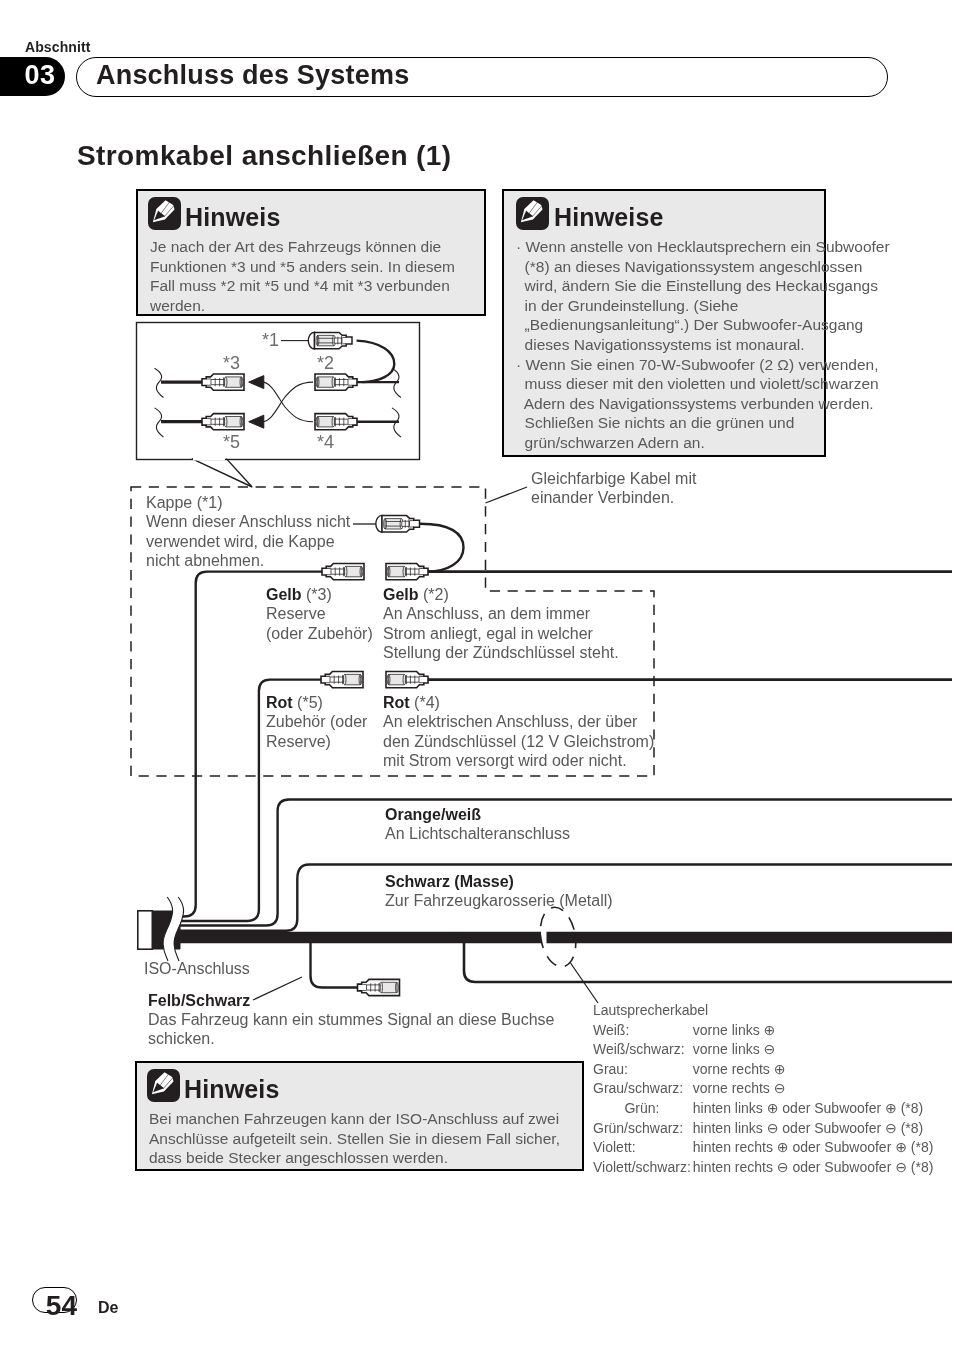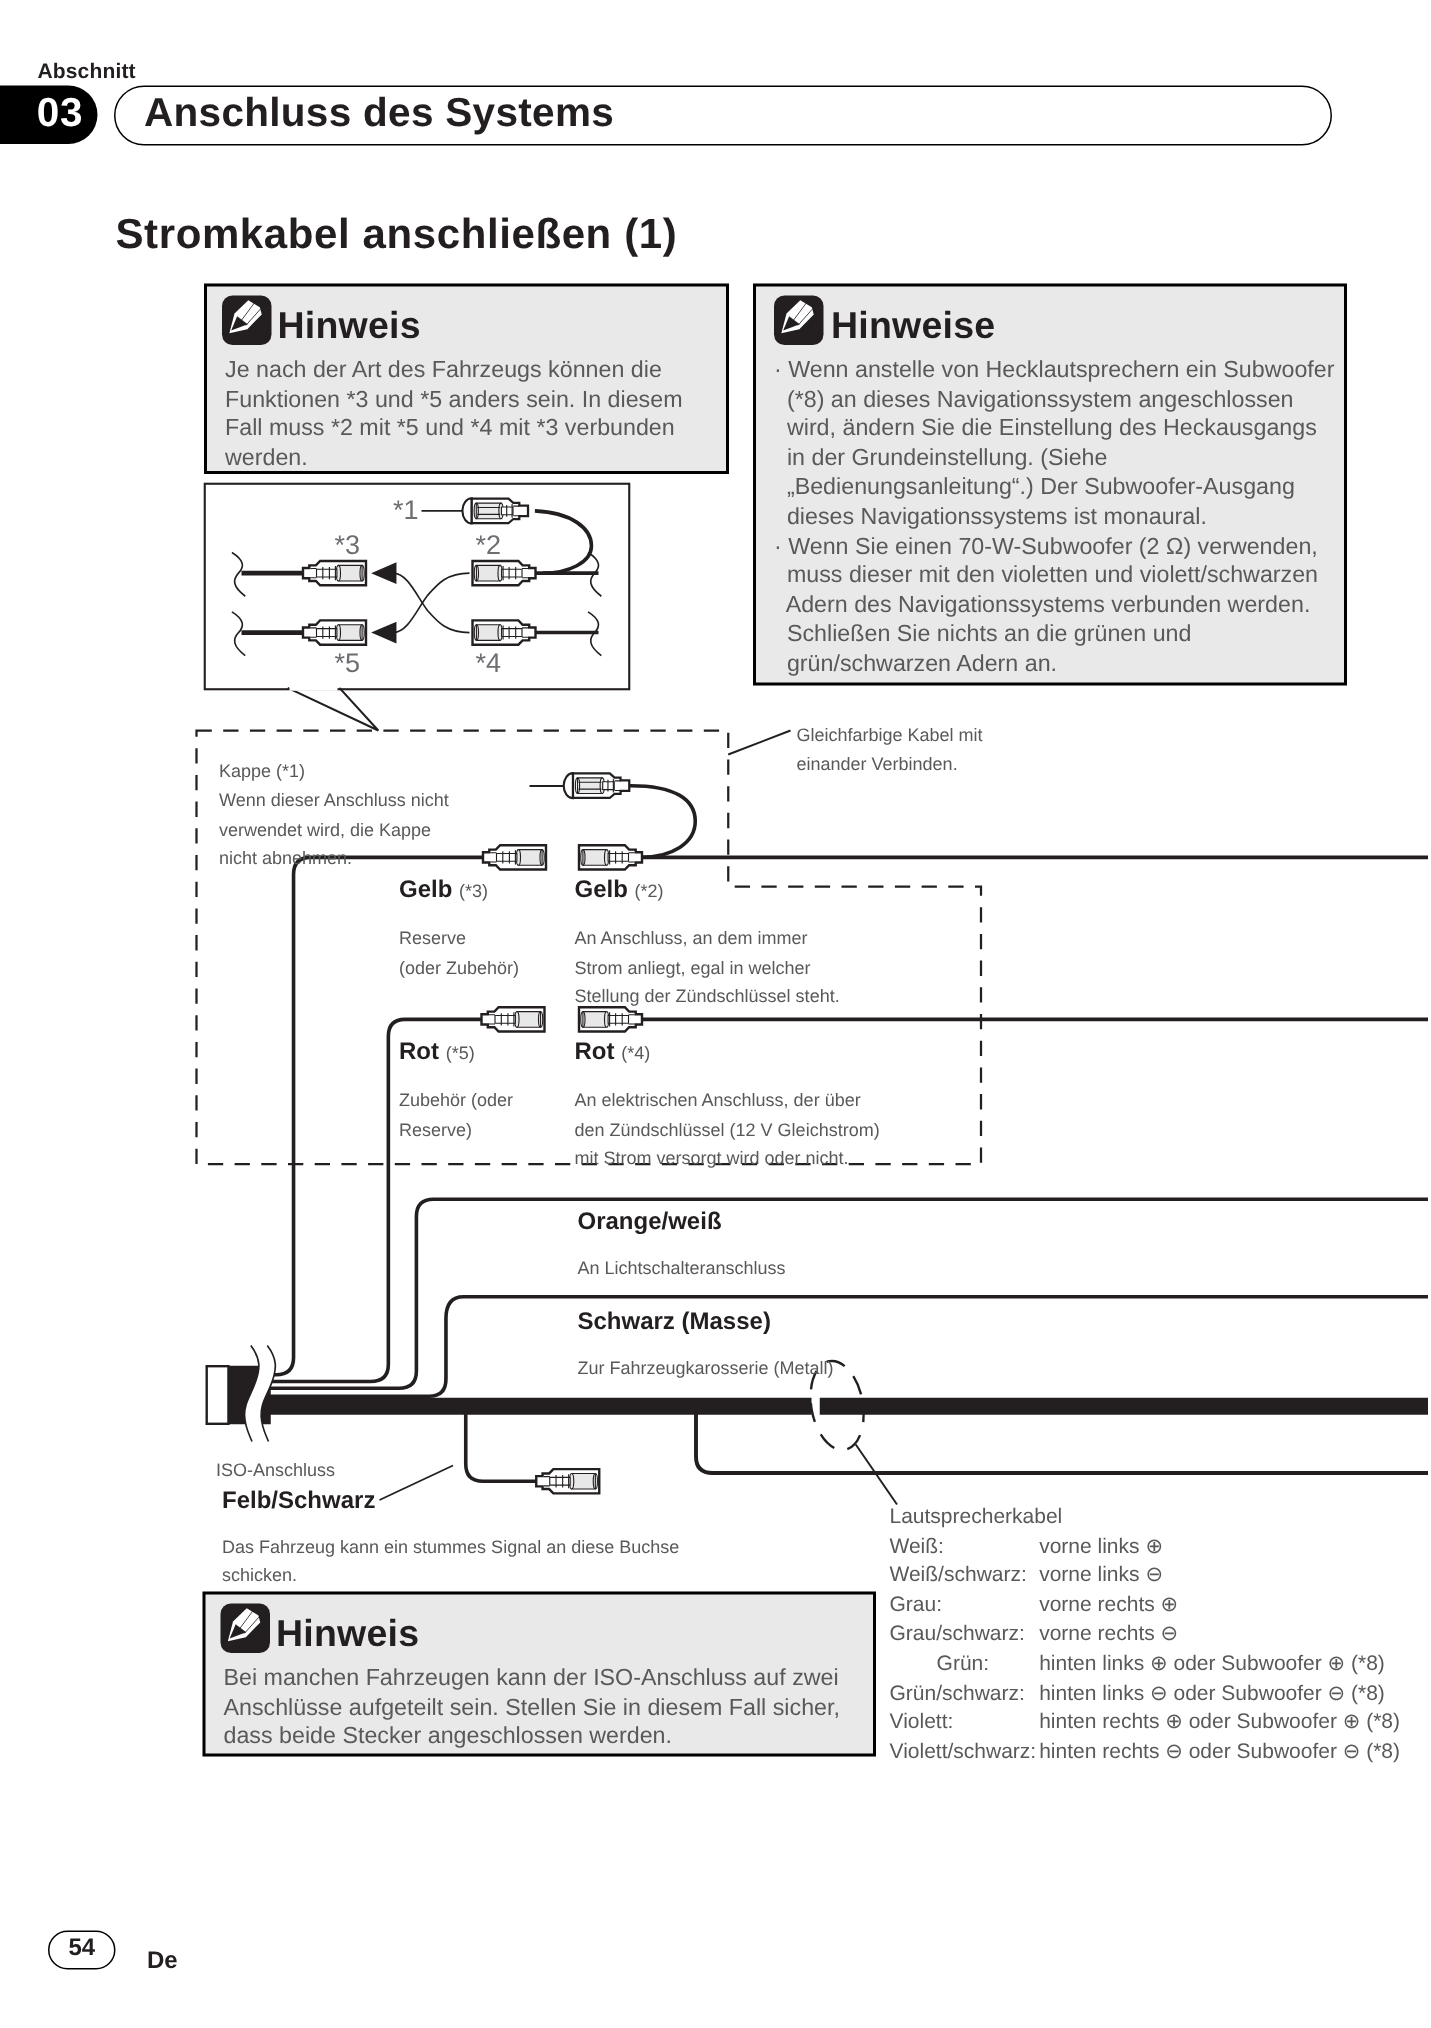--- a/index.html
+++ b/index.html
@@ -21,25 +21,25 @@
 
   
   .note{background:#e9e9e9;border:2.2px solid #000;box-sizing:border-box;}
   .note-title{font-size:25px;font-weight:bold;color:#231f20;letter-spacing:0.15px;}
   .note-body{font-size:15.5px;color:#58595b;line-height:19.6px;}
   .pencil{width:33px;height:33px;background:#231f20;border-radius:7px;}
 
   
   #pg-pill{left:32px;top:1287px;width:45px;height:26px;border:1.6px solid #000;
            border-radius:13px;box-sizing:border-box;}
-  #pg-num{left:32px;top:1290px;width:45px;text-align:center;font-size:16px;font-weight:bold;}
+  #pg-num{left:32px;top:1290px;width:45px;text-align:right;font-size:28px;font-weight:bold;}
   #pg-lang{left:98px;top:1299px;font-size:16px;font-weight:bold;}
 
   
-  .dtxt{font-size:12px;color:#58595b;line-height:19.3px;margin-top:12px;}
+  .dtxt{font-size:16px;color:#58595b;line-height:19.3px;}
   .dbold{font-size:16px;font-weight:bold;color:#231f20;}
   .inset-lbl{font-size:20px;color:#6d6e71;}
   svg{display:block;}
 </style>
 </head>
 <body>
 
 <div class="abs" id="sec-label">Abschnitt</div>
 <div class="abs" id="sec-badge"></div>
 <div class="abs" id="sec-num">03</div>
@@ -301,21 +301,21 @@
   </div>
   <div class="abs note-title" style="left:47px;top:12px;">Hinweis</div>
   <div class="abs note-body" style="left:12px;top:46px;width:330px;">
       <div style="white-space: pre;">Je nach der Art des Fahrzeugs können die</div>
       <div style="white-space: pre;">Funktionen *3 und *5 anders sein. In diesem</div>
       <div style="white-space: pre;">Fall muss *2 mit *5 und *4 mit *3 verbunden</div>
       <div style="white-space: pre;">werden.</div>
     </div>
 </div>
 
-<div class="abs note" style="left:502px;top:189px;width:396px;height:268px;">
+<div class="abs note" style="left:502px;top:189px;width:324px;height:268px;">
   <div class="abs pencil" style="left:12px;top:6px;">
     <svg width="33" height="33" viewBox="-1.3 -1.3 35.6 35.6" aria-hidden="true">
       <path d="M17.6 2.2 L25.9 7.2 L27.3 12.3 L16.9 22.9 L4.0 25.9 L7.7 11.6 Z" fill="#ffffff"></path>
       <path d="M9.6 13.6 L17.2 19.4 L5.3 23.9 Z" fill="#231f20"></path>
       <path d="M22.0 4.0 L12.5 16.8" stroke="#231f20" stroke-width="0.6" fill="none"></path>
       <path d="M26.3 8.5 L15.9 20.2" stroke="#231f20" stroke-width="0.6" fill="none"></path>
     </svg>
   </div>
   <div class="abs note-title" style="left:50px;top:12px;">Hinweise</div>
   <div class="abs note-body" style="left:12px;top:46px;width:380px;">

